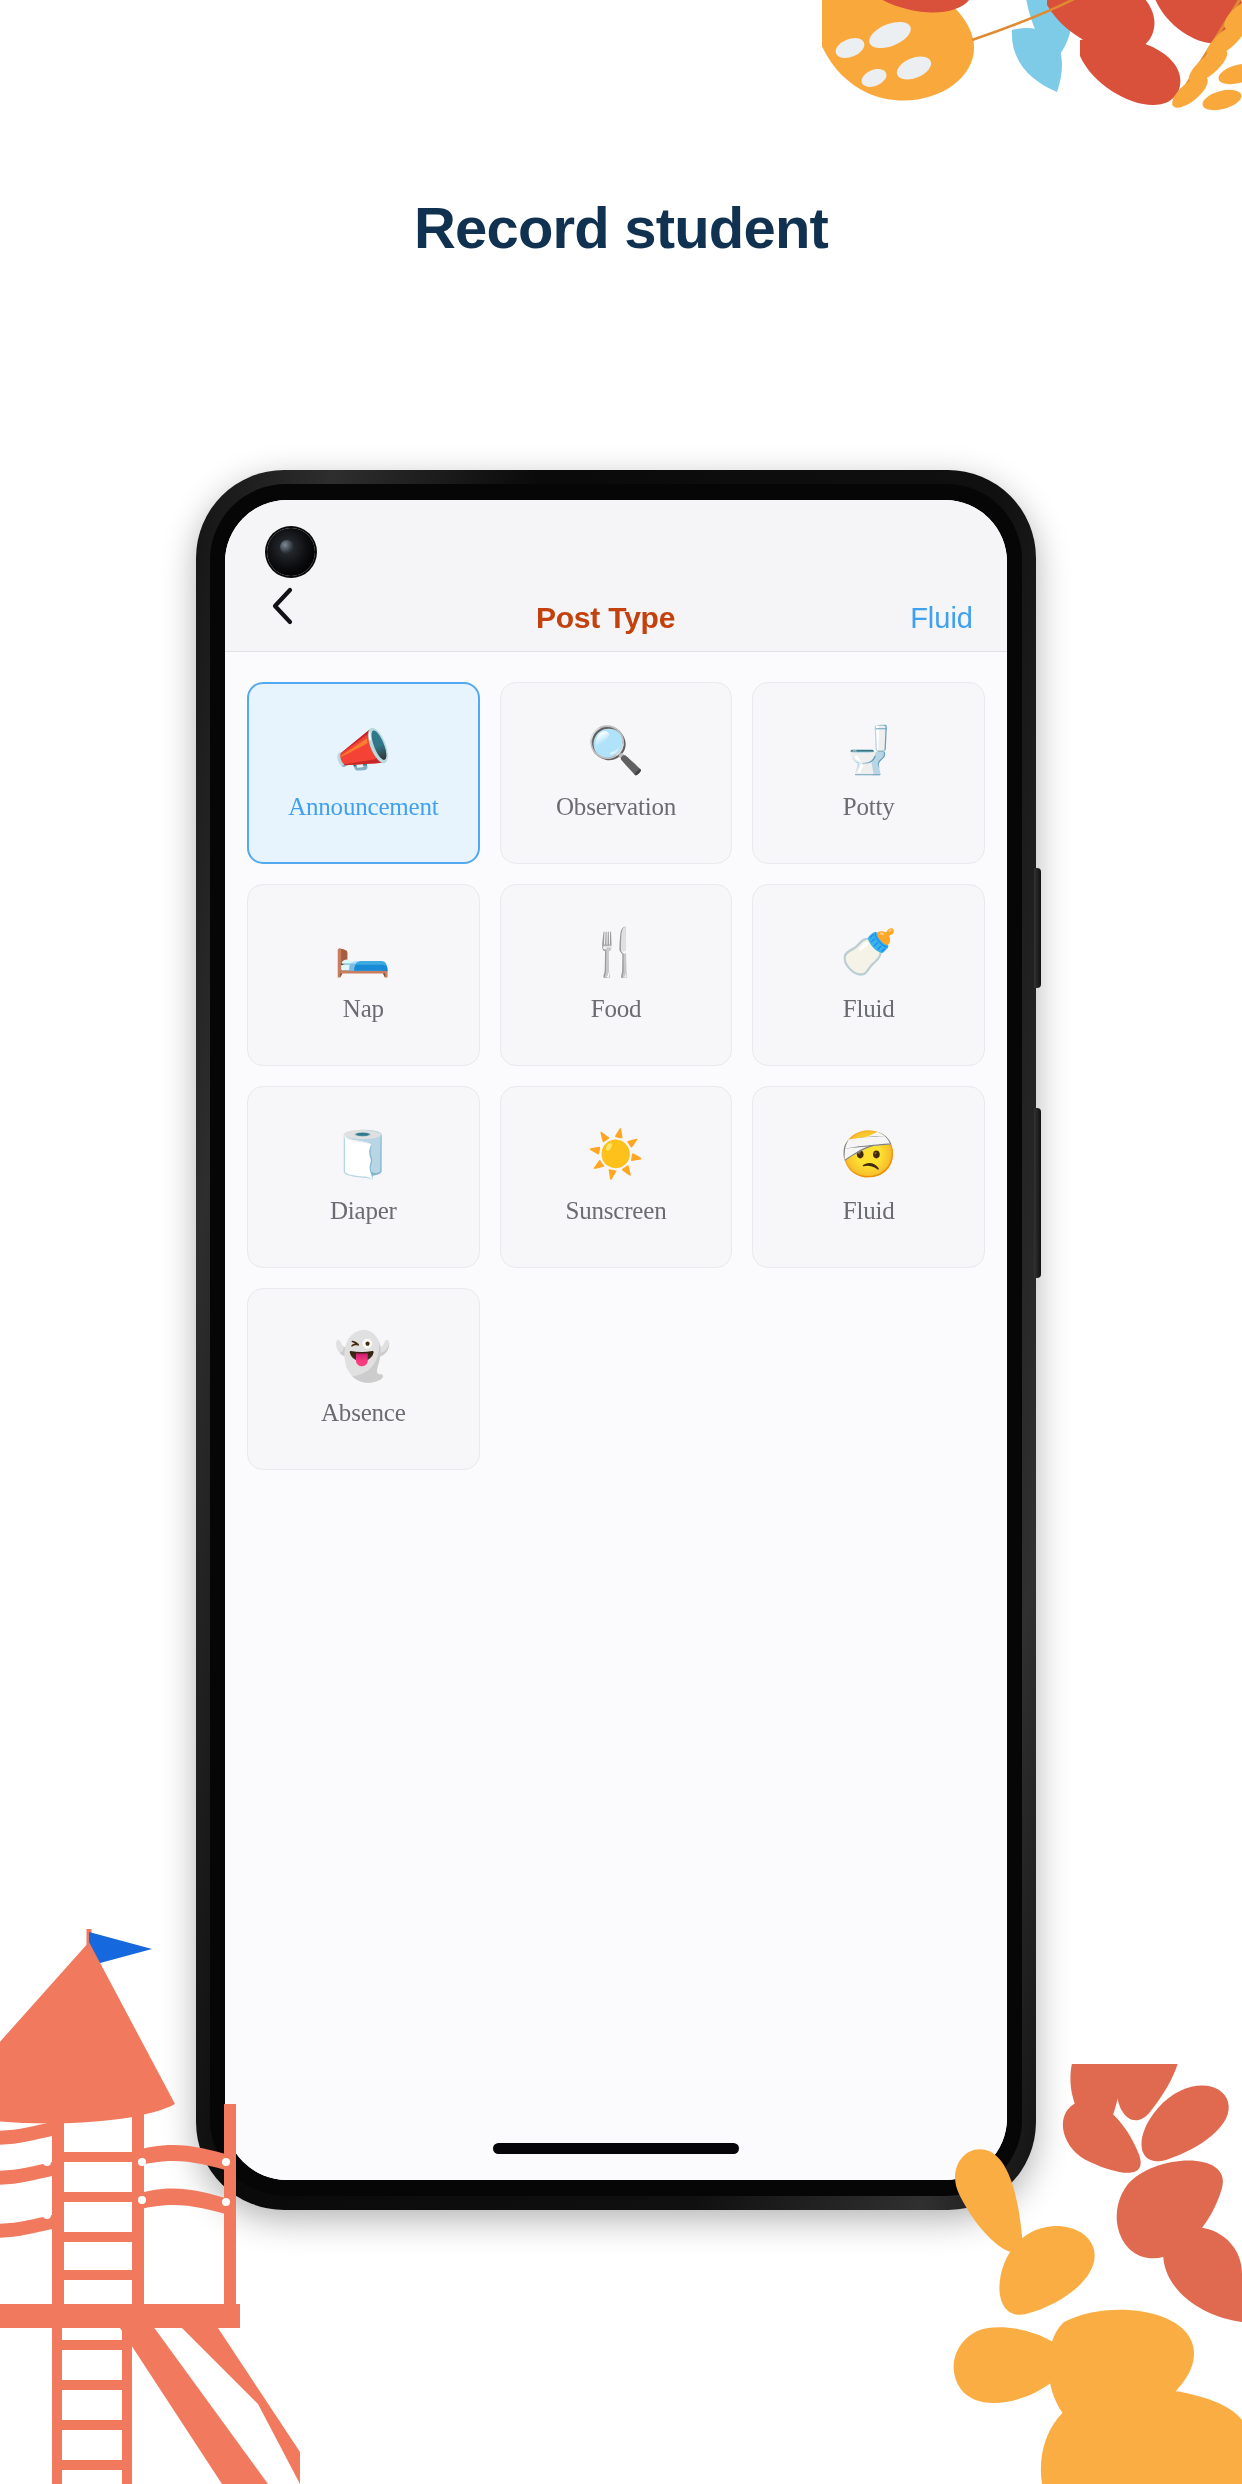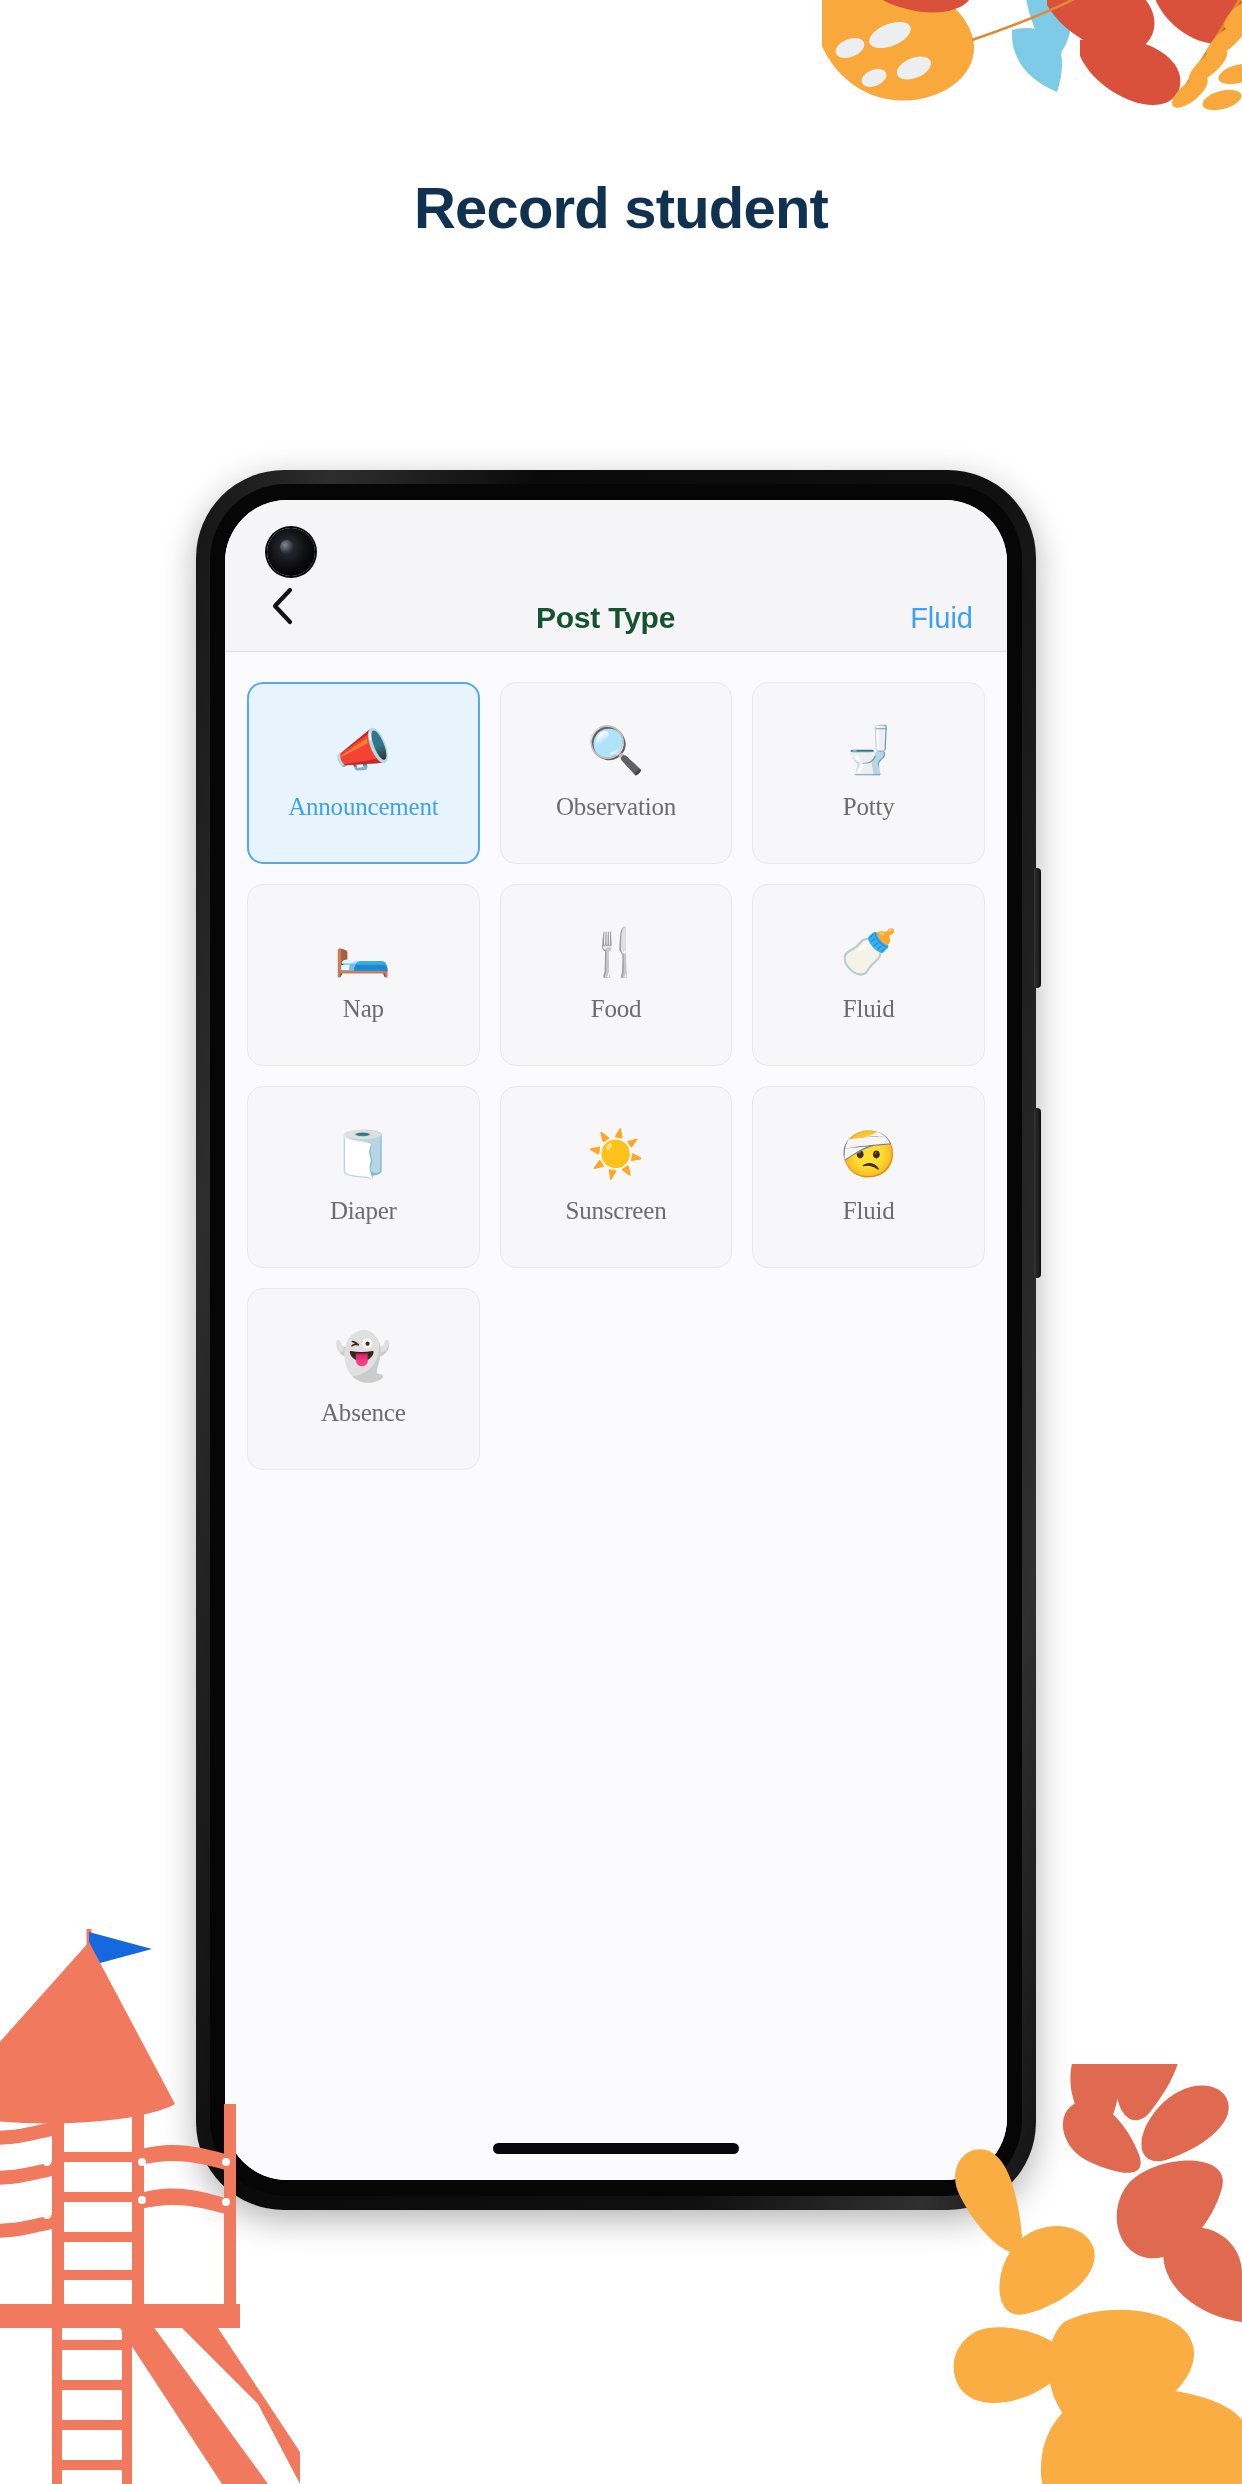--- a/index.html
+++ b/index.html
@@ -21,21 +21,21 @@
   #headline {
     position:absolute;
     top:175px; left:0; width:1242px;
     text-align:center;
     color:#10314f;
     font-size:58px;
     font-weight:bold;
     line-height:1.14;
     letter-spacing:-0.8px;
   }
-  #headline .l { display:block; }
+  #headline .l { display:block;margin-top:20px; }
 
   
   #phone-frame {
     position:absolute;
     left:196px; top:470px;
     width:840px; height:1740px;
   }
   .phone-outer {
     position:absolute; inset:0;
     background:linear-gradient(100deg,#141414 0%,#2e2e2e 12%,#0a0a0a 30%,#101010 70%,#303030 90%,#121212 100%);
@@ -90,21 +90,21 @@
   }
   .nav-back {
     width:58px; height:58px;
     display:flex; align-items:center; justify-content:center;
     color:#111116;
     cursor:pointer;
   }
   .nav-title {
     flex:1; text-align:center;
     font-size:30px; font-weight:bold;
-    color:#14532d;
+    color:#c2410c;
     letter-spacing:-0.2px;
     padding-right:10px;
   }
   .nav-next {
     font-size:29px;
     color:#3fa0f0;
     padding-right:6px;
     cursor:pointer;
     white-space:nowrap;
   }

